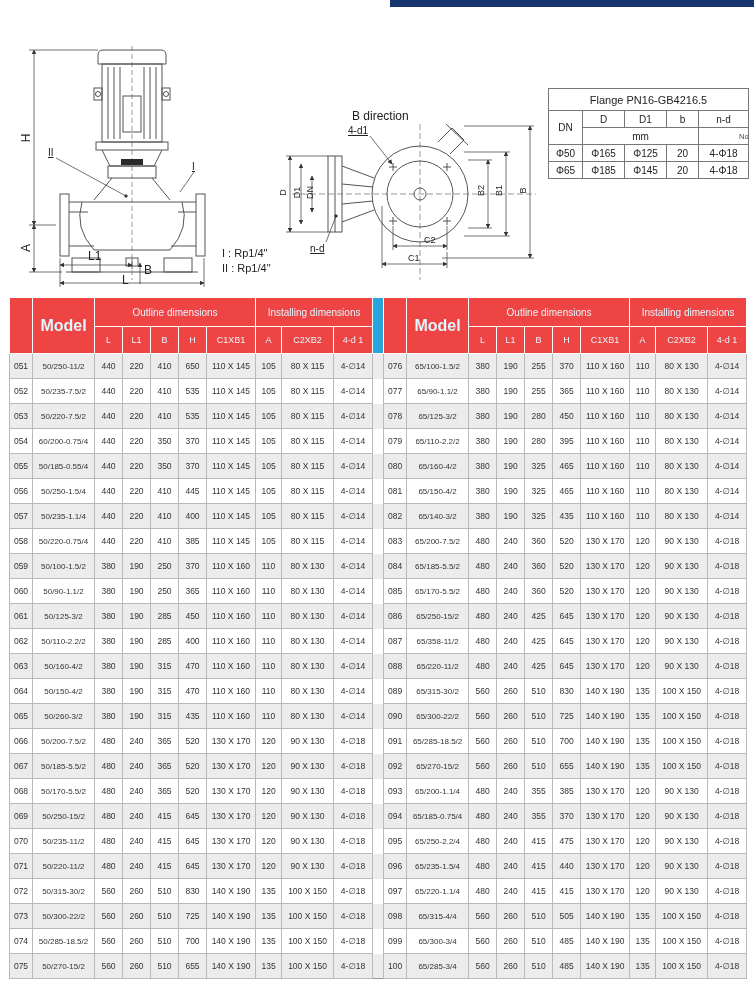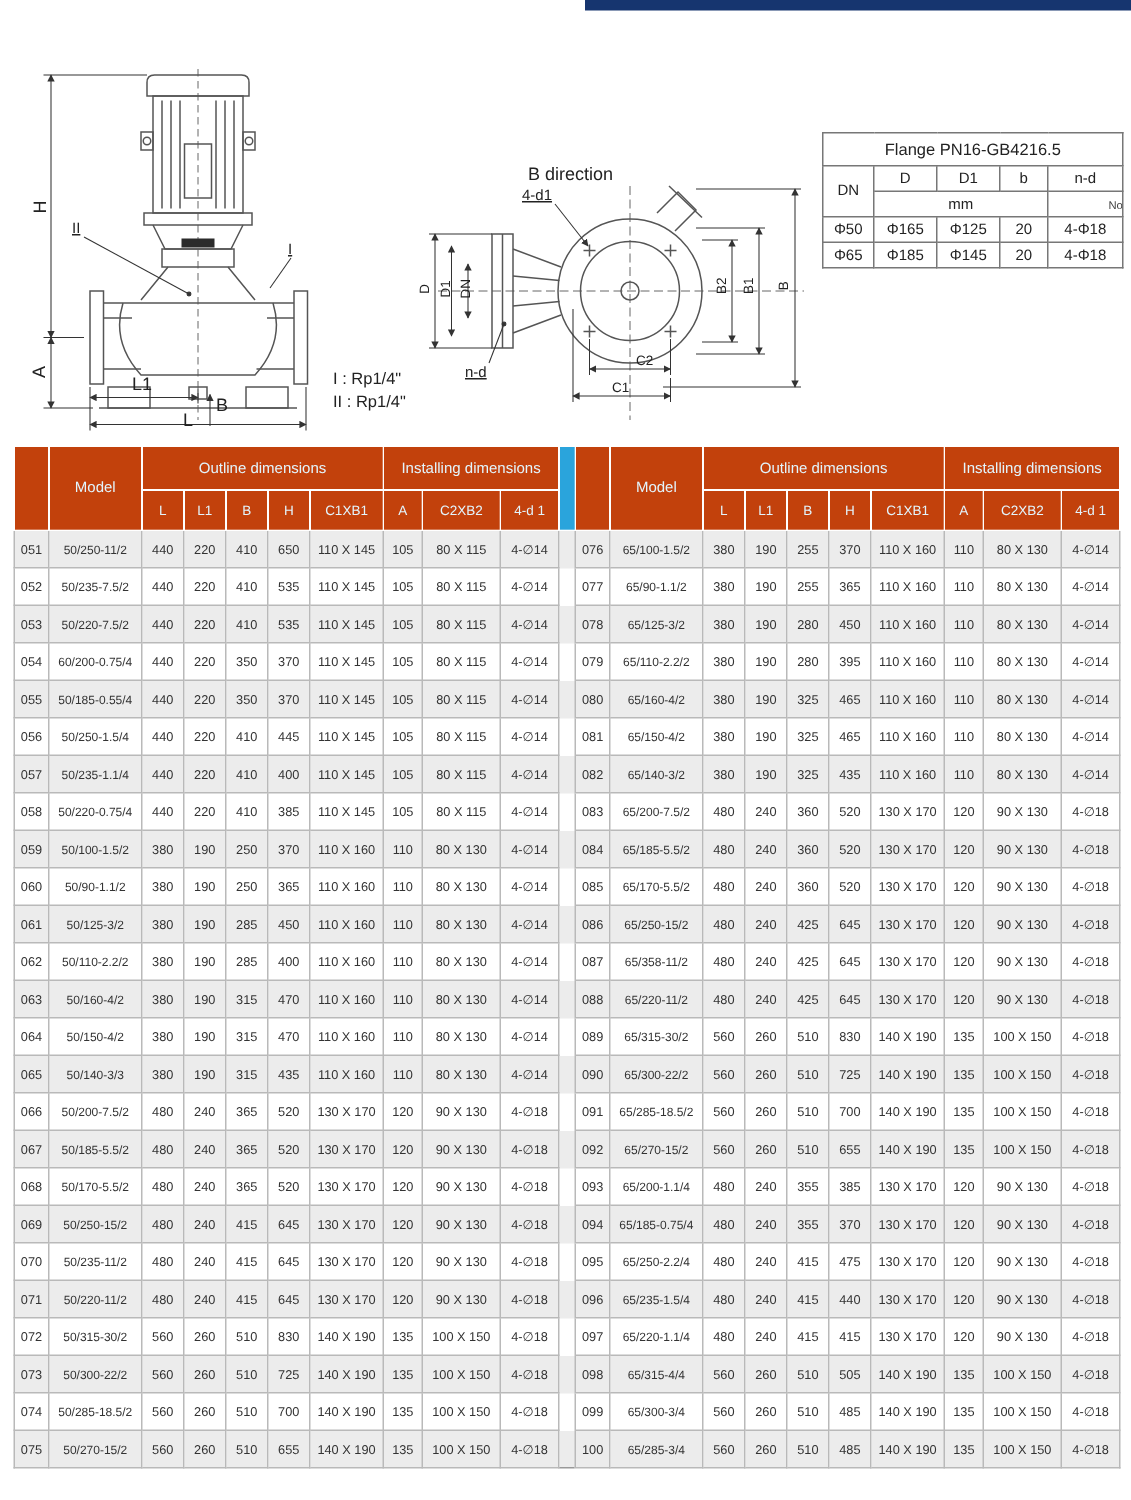--- a/index.html
+++ b/index.html
@@ -26,24 +26,24 @@
   .flange-tbl { position:absolute; left:548px; top:88px; width:200px; border-collapse:collapse; table-layout:fixed; }
   .flange-tbl td { border:1px solid #777; text-align:center; font-size:10px; color:#222; padding:0; height:16px;
                    white-space:nowrap; overflow:hidden; }
   .flange-tbl .f-title { font-size:11px; height:21px; }
   .flange-tbl .f-small { font-size:7.5px; color:#444;padding-left:40px; }
 
   
   .spec-tbl { position:absolute; left:9px; top:297px; width:737px; border-collapse:collapse; table-layout:fixed;
               border:1px solid #999; }
   .spec-tbl th, .spec-tbl td { white-space:nowrap; overflow:hidden; text-align:center; font-weight:normal; padding:0; }
-  .spec-tbl thead th { background:#c2410c; color:#e3f5fd; border:1px solid rgba(255,255,255,.6); }
+  .spec-tbl thead th { background:#ef4444; color:#e3f5fd; border:1px solid rgba(255,255,255,.6); }
   .spec-tbl thead .group-h { font-size:10px; height:28px; }
   .spec-tbl thead .col-h { font-size:9px; height:26px; }
-  .spec-tbl thead .model-h { font-size:10px; }
+  .spec-tbl thead .model-h { font-size:16px;font-weight:bold; }
   .spec-tbl tbody td { border:1px solid #b9b9b9; font-size:8.5px; color:#333; height:24px; }
   .spec-tbl tbody td.model-cell { font-size:8px; }
   .spec-tbl tbody tr:nth-child(odd) { background:#ececec; }
   .spec-tbl tbody tr:nth-child(even) { background:#ffffff; }
   .spec-tbl td.spacer { border-top:none; border-bottom:none; }
   .spec-tbl th.h-gutter { background:#2aa4dc; }
 
   svg .thin { stroke-width:.6; }
 </style>
 </head>
@@ -598,21 +598,21 @@
           <td>260</td>
           <td>510</td>
           <td>830</td>
           <td>140 X 190</td>
           <td>135</td>
           <td>100 X 150</td>
           <td>4-∅18</td>
         </tr>
         <tr>
           <td>065</td>
-          <td class="model-cell">50/140-3/3</td>
+          <td class="model-cell">50/260-3/2</td>
           <td>380</td>
           <td>190</td>
           <td>315</td>
           <td>435</td>
           <td>110 X 160</td>
           <td>110</td>
           <td>80 X 130</td>
           <td>4-∅14</td>
           <td class="spacer"></td>
           <td>090</td>

